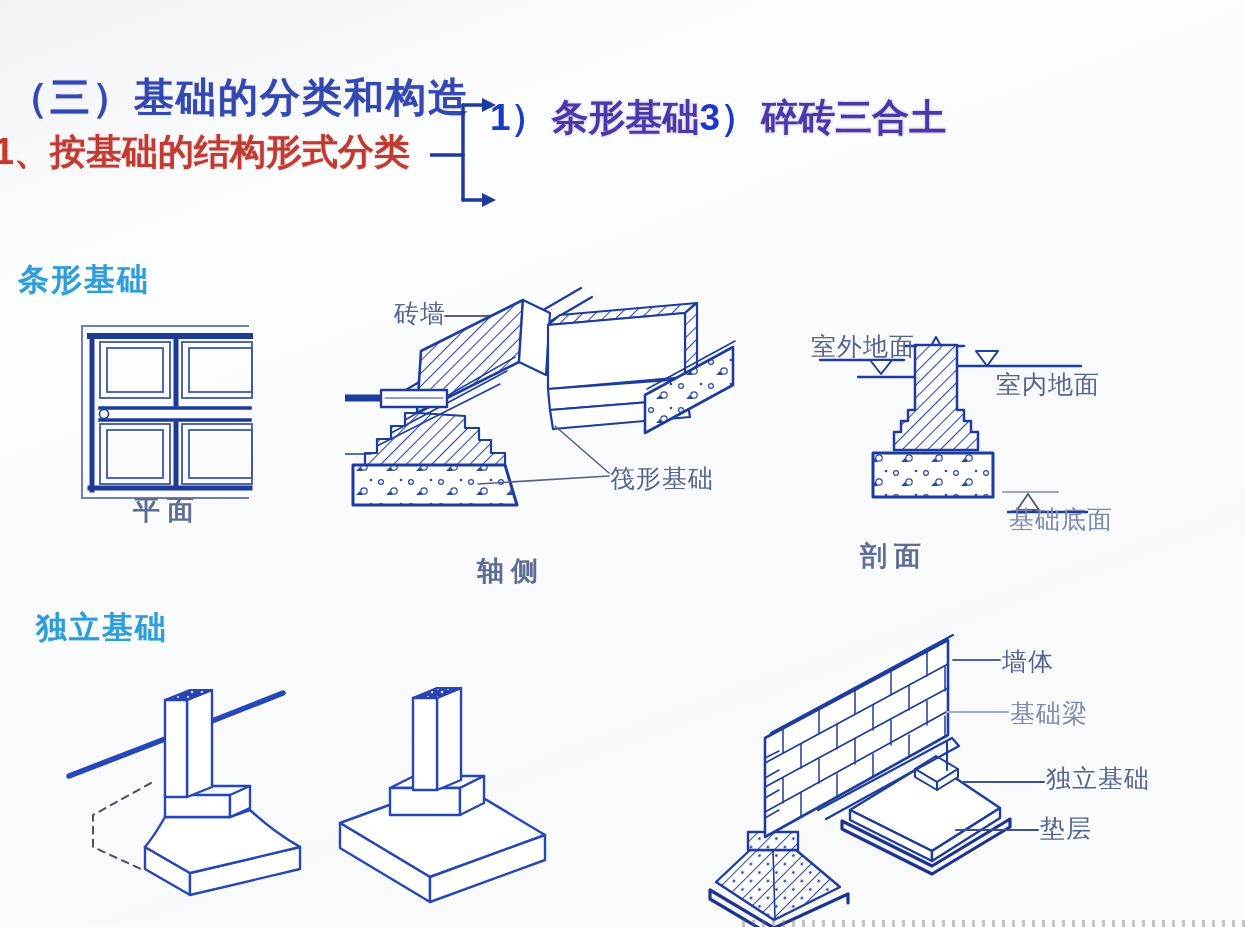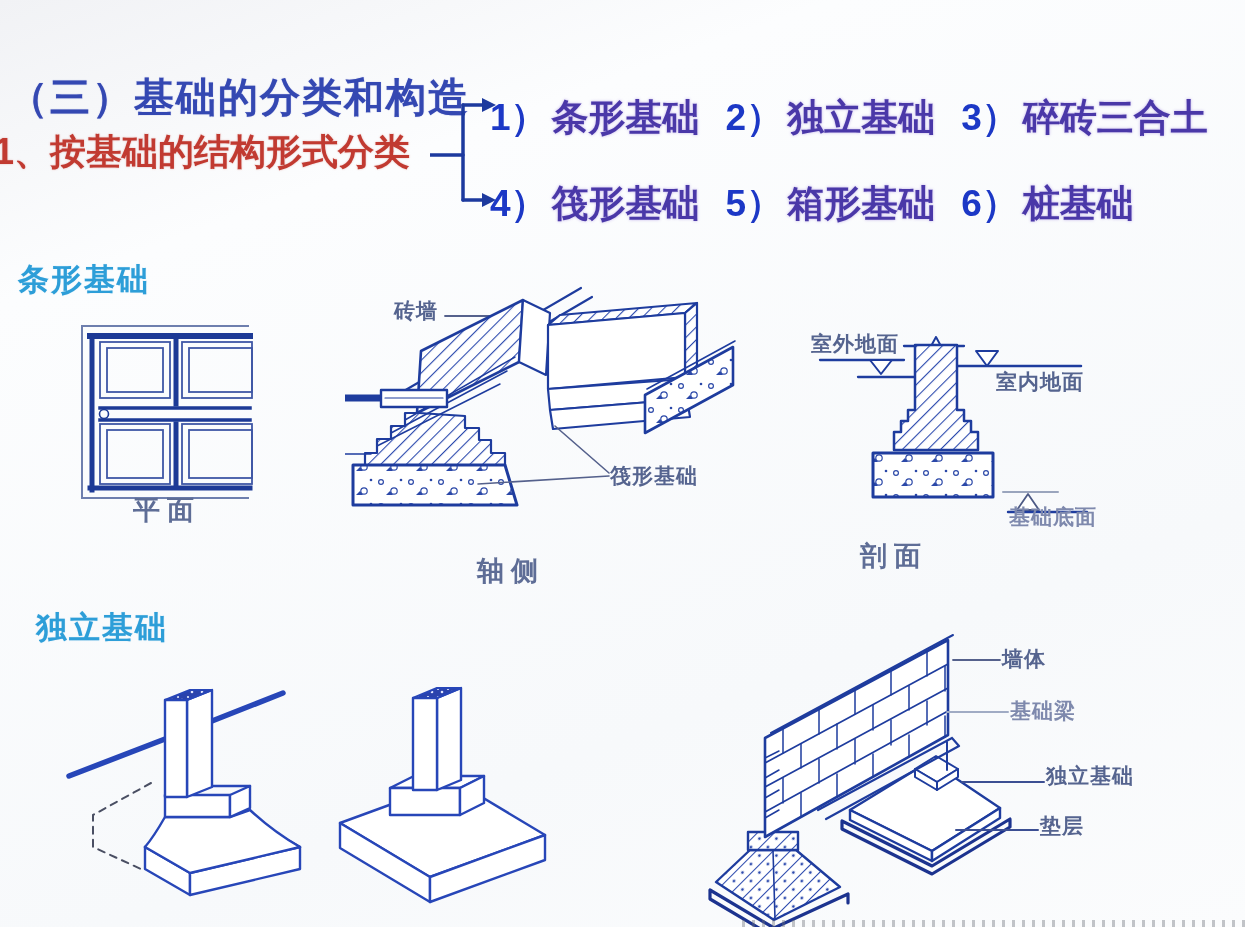--- a/index.html
+++ b/index.html
@@ -5,28 +5,28 @@
   html,body{margin:0;padding:0;background:#e9eaee;}
   .slide{
     position:relative;width:1245px;height:927px;overflow:hidden;
     background:linear-gradient(160deg,#f1f2f5 0%,#fcfdfe 22%,#f7f9fb 70%,#fbfcfd 100%);
     font-family:"Liberation Sans","DejaVu Sans",sans-serif;
   }
   .abs{position:absolute;}
   .lbl{position:absolute;white-space:nowrap;line-height:1.15;}
   .title{left:8px;top:26px;font-size:40px;font-weight:bold;color:#3448b2;letter-spacing:2px;text-shadow:0 0 1px rgba(60,70,190,.55);margin-top:48px;}
   .red-head{left:-6px;top:131px;font-size:36px;font-weight:bold;color:#c13a31;text-shadow:0 0 2px rgba(190,50,40,.35);}
-  .branch{position:absolute;left:490px;display:flex;gap:26px;font-size:37px;font-weight:bold;white-space:nowrap;}
+  .branch{position:absolute;left:490px;display:flex;font-size:37px;font-weight:bold;white-space:nowrap;}
   #branch1{top:93px;}
   #branch2{top:179px;}
   .branch .num{color:#1c38c6;}
   .branch .lab{color:#4a38a8;margin-left:4px;text-shadow:0 0 3px rgba(120,80,210,.45);}
   .sec-head{font-size:31px;font-weight:bold;color:#2d9ed8;text-shadow:0 0 1px rgba(50,160,220,.4);letter-spacing:2px;}
   .cap{font-size:27px;font-weight:bold;color:#5e6d96;letter-spacing:7px;}
-  .dlbl{font-size:21px;font-weight:bold;color:#55648f;letter-spacing:1px;}
+  .dlbl{font-size:25px;font-weight:normal;color:#55648f;letter-spacing:1px;}
   .dlbl.light{color:#7e89ad;}
   .wm{left:742px;top:920px;width:503px;height:7px;opacity:.4;
       background:repeating-linear-gradient(90deg,#6b6f78 0 3px,transparent 3px 10px);}
 </style>
 </head>
 <body>
 
 <div class="slide">
 
   <div class="lbl title">（三）基础的分类和构造</div>
@@ -38,27 +38,21 @@
       <line x1="33" y1="20" x2="33" y2="115"></line>
       <line x1="33" y1="20" x2="52" y2="20"></line>
       <line x1="33" y1="115" x2="52" y2="115"></line>
       <polygon points="52,13 66,20 52,27" stroke="none"></polygon>
       <polygon points="52,108 66,115 52,122" stroke="none"></polygon>
     </g>
   </svg>
 
   <div class="branch" id="branch1">
     <span><span class="num">1）</span><span class="lab">条形基础</span></span>
-    <span><span class="num">2）</span><span class="lab">独立基础</span></span>
     <span><span class="num">3）</span><span class="lab">碎砖三合土</span></span>
-  </div>
-  <div class="branch" id="branch2">
-    <span><span class="num">4）</span><span class="lab">筏形基础</span></span>
-    <span><span class="num">5）</span><span class="lab">箱形基础</span></span>
-    <span><span class="num">6）</span><span class="lab">桩基础</span></span>
   </div>
 
   <div class="lbl sec-head" style="left:18px;top:262px">条形基础</div>
 
   <svg class="abs" style="left:70px;top:312px" width="250" height="200" viewBox="0 0 250 200">
     <g fill="none" stroke-linecap="square">
       <path d="M12,14 H178 M12,14 V186 M12,186 H178" stroke="#6e7fae" stroke-width="2"></path>
       <path d="M20,24 H180" stroke="#1d3a96" stroke-width="6"></path>
       <path d="M22,26 V178" stroke="#1d3a96" stroke-width="5"></path>
       <path d="M20,176 H180" stroke="#1d3a96" stroke-width="5"></path>

